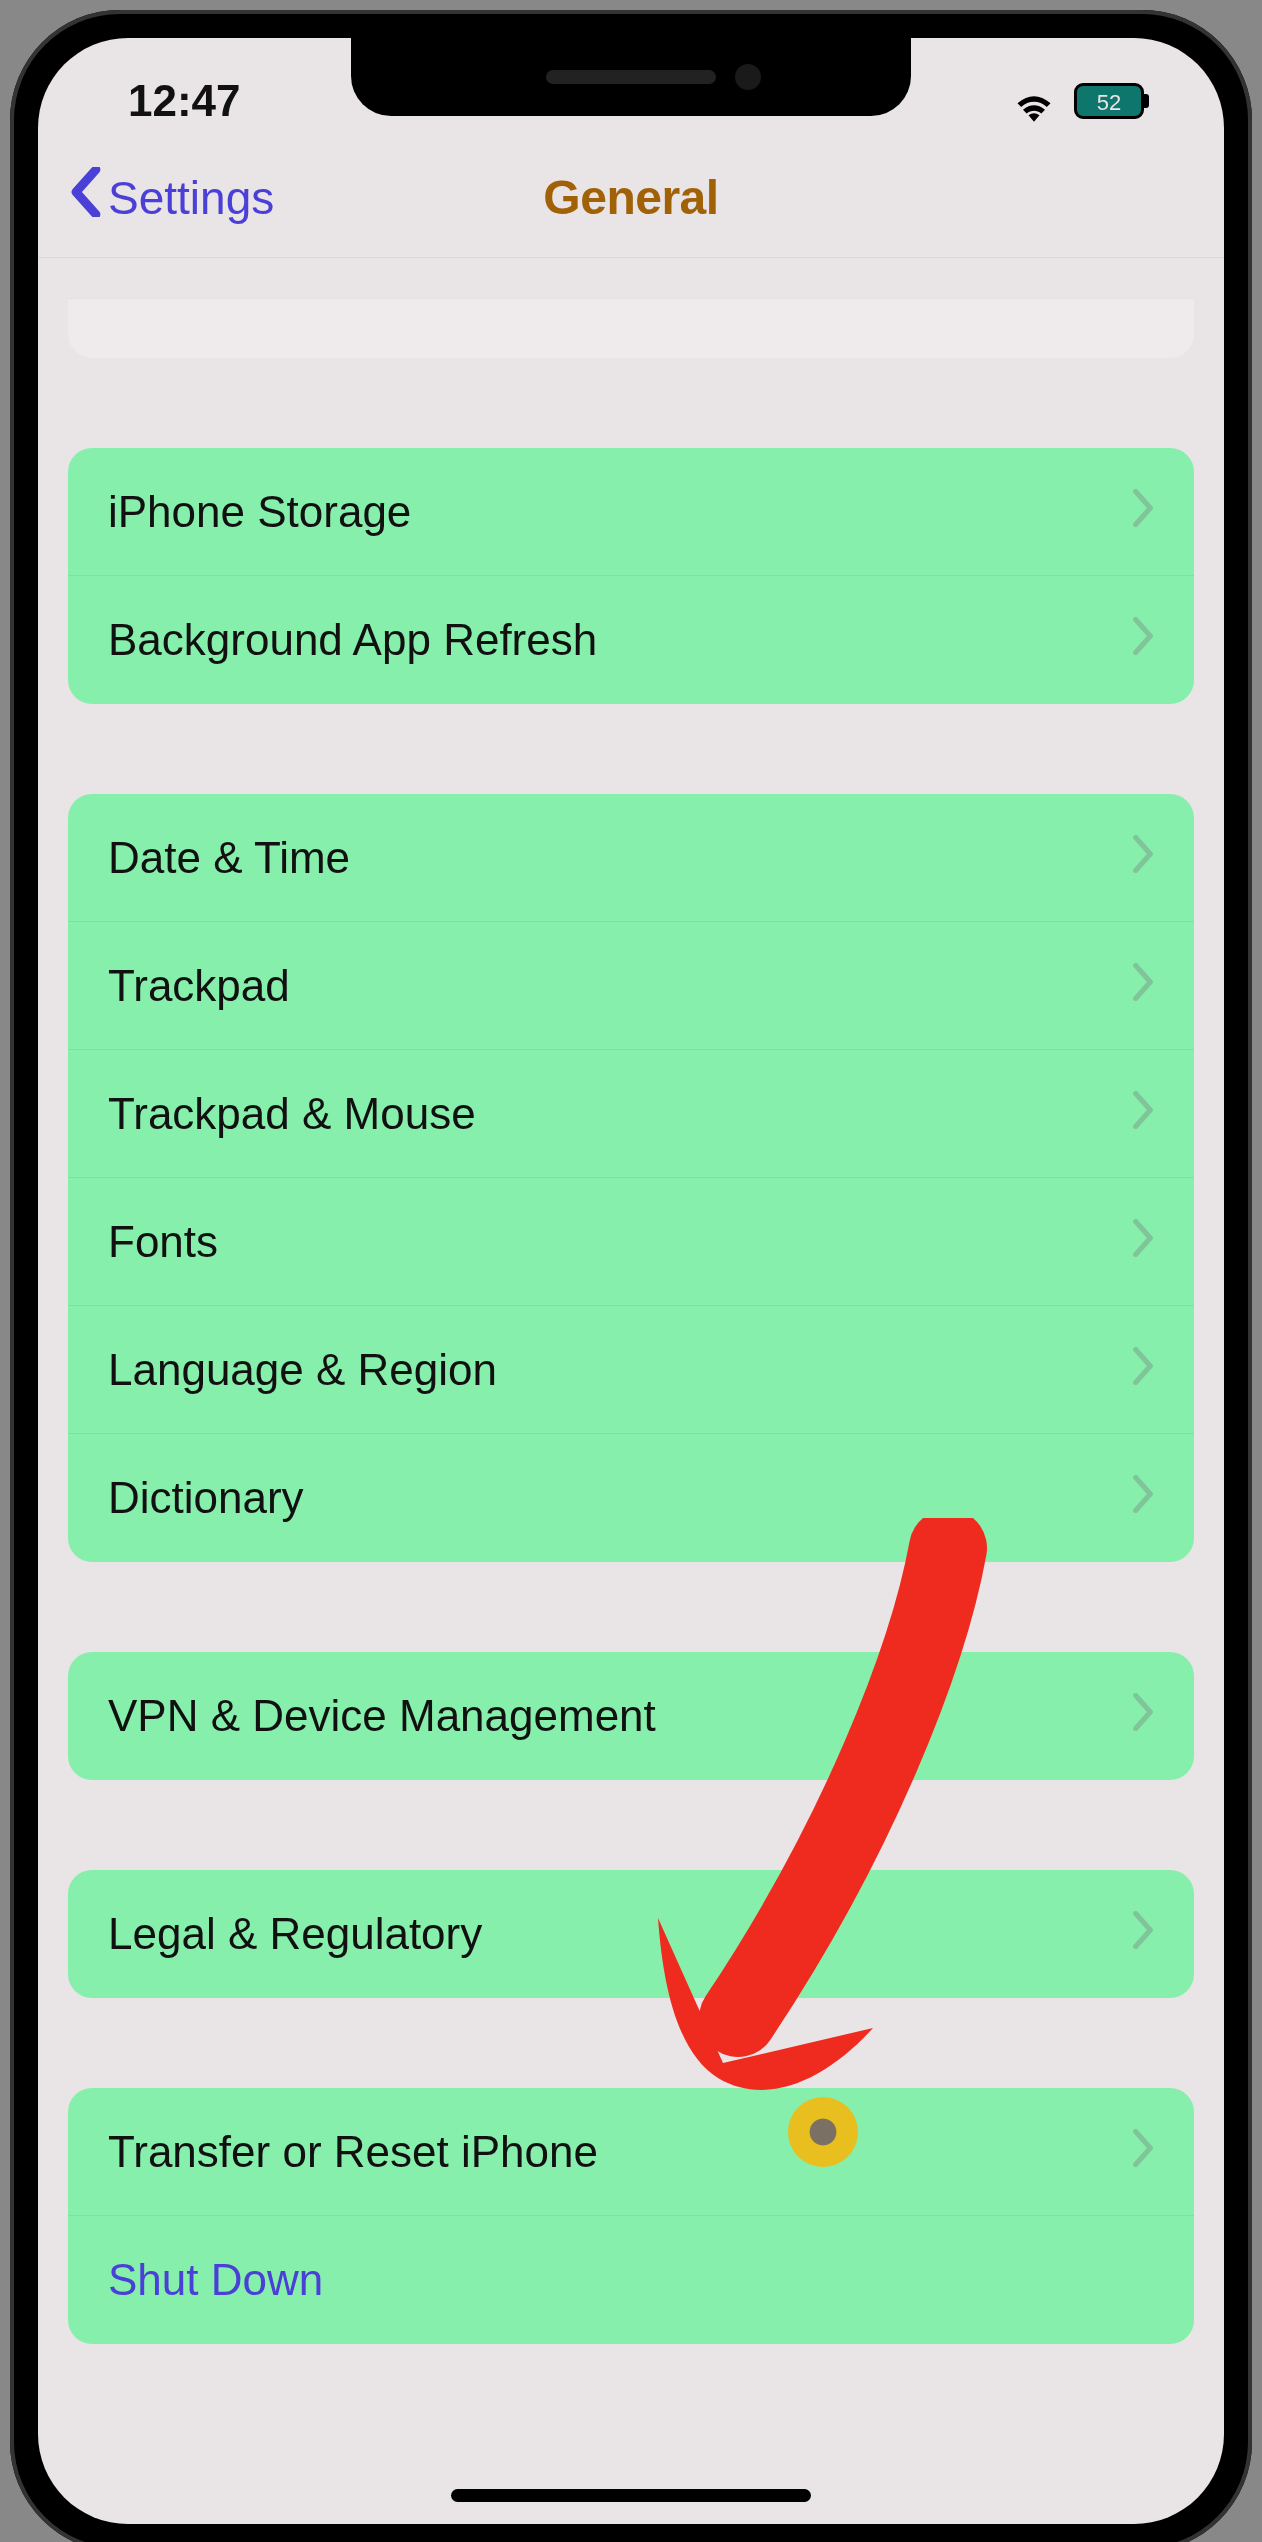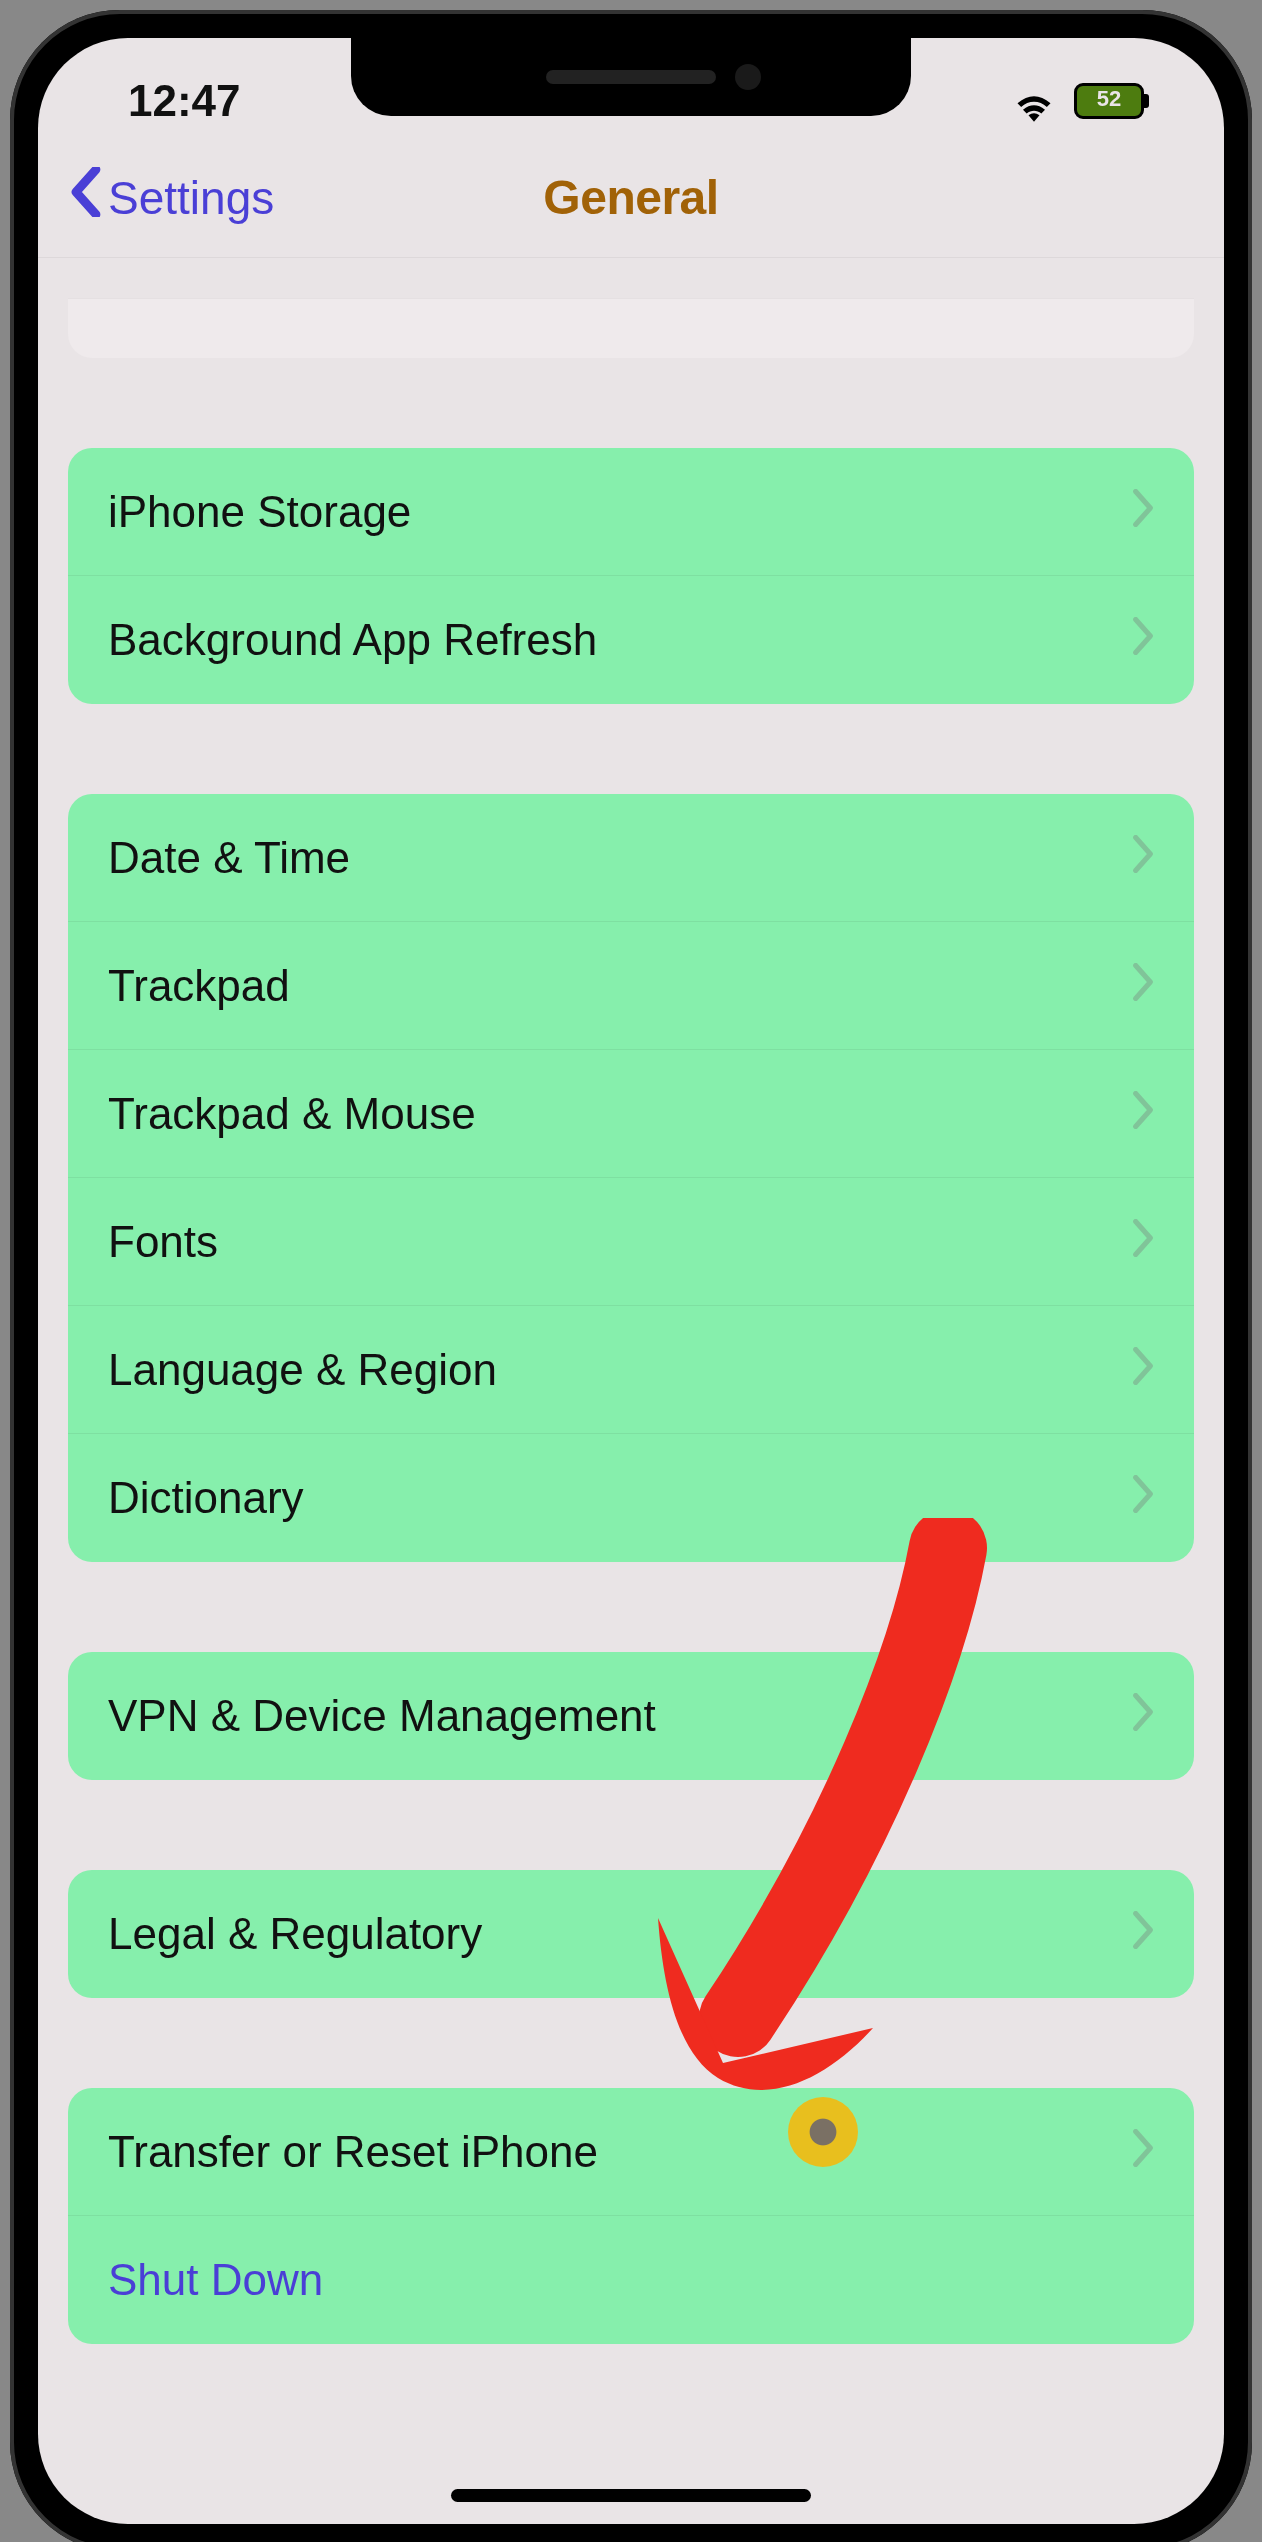--- a/index.html
+++ b/index.html
@@ -86,25 +86,25 @@
     position: relative;
   }
   .wifi-icon svg { width: 100%; height: 100%; }
   .battery-icon {
     width: 70px;
     height: 36px;
     border: 3px solid #000;
     border-radius: 9px;
     position: relative;
     display:flex;
-    align-items:flex-start;
+    align-items:flex-end;
     justify-content:center;
     font-size:22px;
-    font-weight:700;
-    background:#4d7c0f;
+    font-weight:400;
+    background:#0f766e;
     color:#e9e4e6;
   }
   .battery-icon::after {
     content: "";
     position: absolute;
     right: -8px;
     top: 50%;
     transform: translateY(-50%);
     width: 5px;
     height: 14px;

